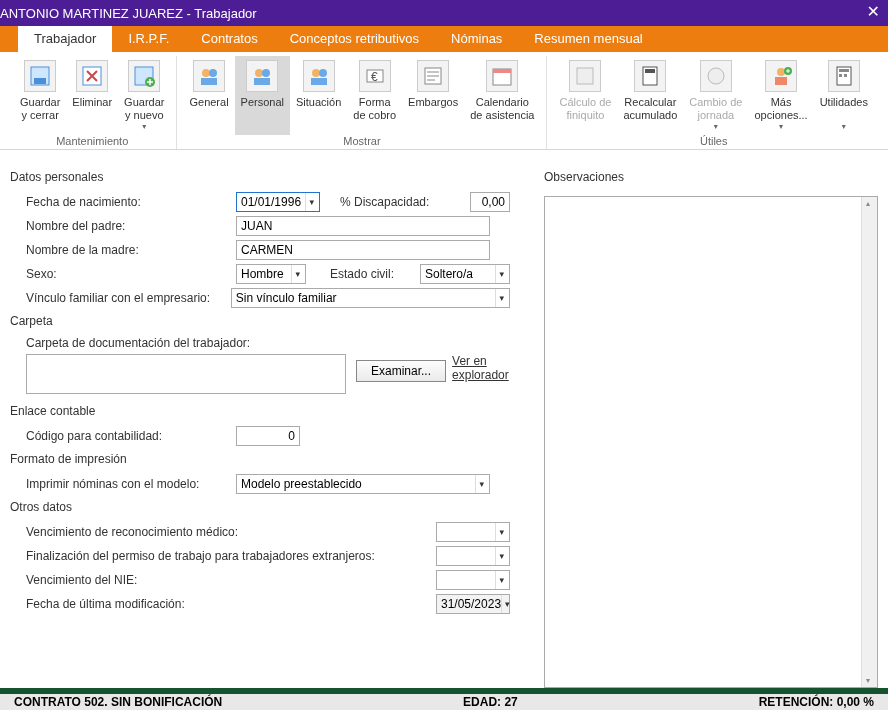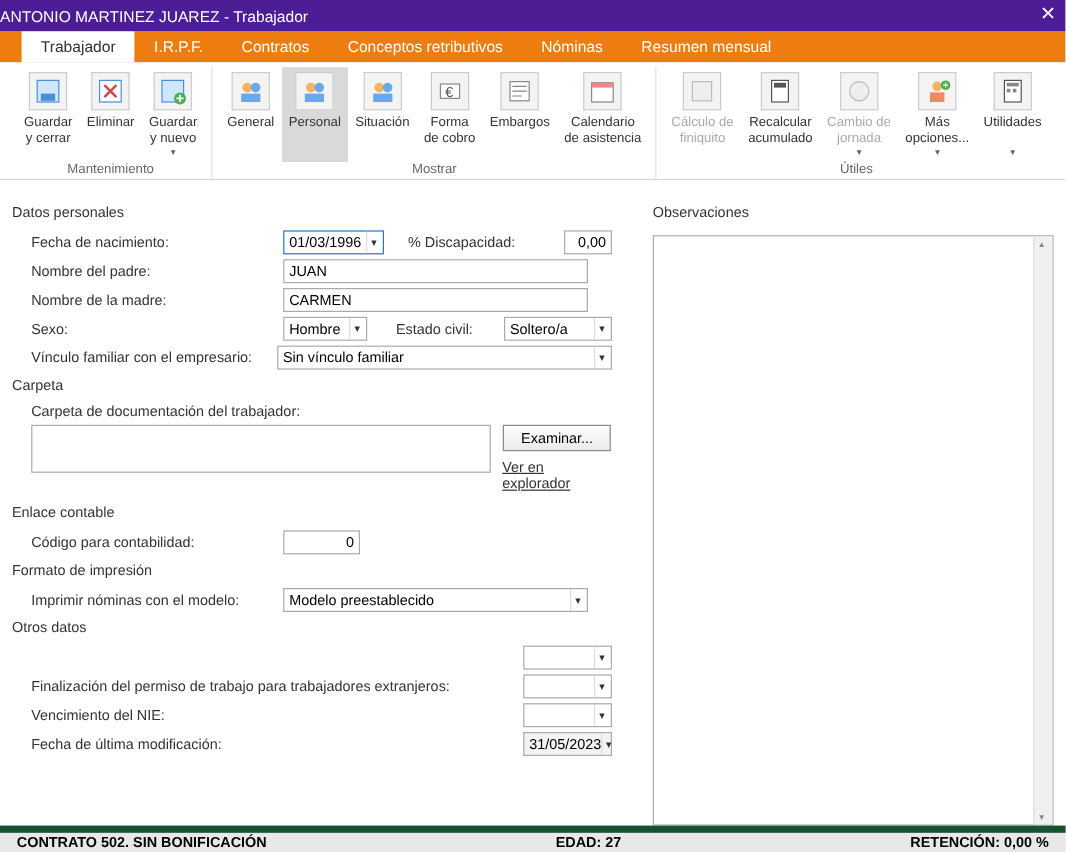--- a/index.html
+++ b/index.html
@@ -235,21 +235,21 @@
 </div>
 
 <div class="form-area">
   <div class="left-col">
 
     <div class="section-title">Datos personales</div>
 
     <div class="fieldrow">
       <label>Fecha de nacimiento:</label>
       <div class="select highlight" style="width:84px">
-          <span>01/03/1996</span>
+          <span>01/01/1996</span>
           <span class="arrow">▾</span>
         </div>
       <div class="spacer"></div>
       <label class="short">% Discapacidad:</label>
       <div style="flex:1"></div>
       <input type="text" class="right" style="width: 40px;" value="0,00">
     </div>
 
     <div class="fieldrow">
       <label>Nombre del padre:</label>
@@ -280,21 +280,21 @@
           <span class="arrow">▾</span>
         </div>
     </div>
 
     <div class="section-title">Carpeta</div>
     <div class="fieldrow">
         <label style="width:auto">Carpeta de documentación del trabajador:</label>
       </div>
     <div style="display:flex; align-items:flex-start; gap:10px;">
       <div class="carpeta-box" style="width:396px"></div>
-      <div style="display:flex; flex-direction:column; gap:6px; align-items:center;">
+      <div style="display:flex; gap:6px; align-items:flex-end;">
         <button class="btn-std">Examinar...</button>
         <span class="link">Ver en explorador</span>
       </div>
     </div>
 
     <div class="section-title" style="margin-top:10px">Enlace contable</div>
     <div class="fieldrow">
       <label>Código para contabilidad:</label>
       <input type="text" class="right" style="width: 64px;" value="0">
     </div>
@@ -303,20 +303,21 @@
     <div class="fieldrow">
       <label>Imprimir nóminas con el modelo:</label>
       <div class="select" style="width:254px">
           <span>Modelo preestablecido</span>
           <span class="arrow">▾</span>
         </div>
     </div>
 
     <div class="section-title">Otros datos</div>
     <div class="fieldrow">
+      <label style="width:400px">Vencimiento de reconocimiento médico:</label>
       <div style="flex:1"></div>
       <div class="select" style="width:74px">
           <span></span>
           <span class="arrow">▾</span>
         </div>
     </div>
     <div class="fieldrow">
       <label style="width:400px">Finalización del permiso de trabajo para trabajadores extranjeros:</label>
       <div style="flex:1"></div>
       <div class="select" style="width:74px">

